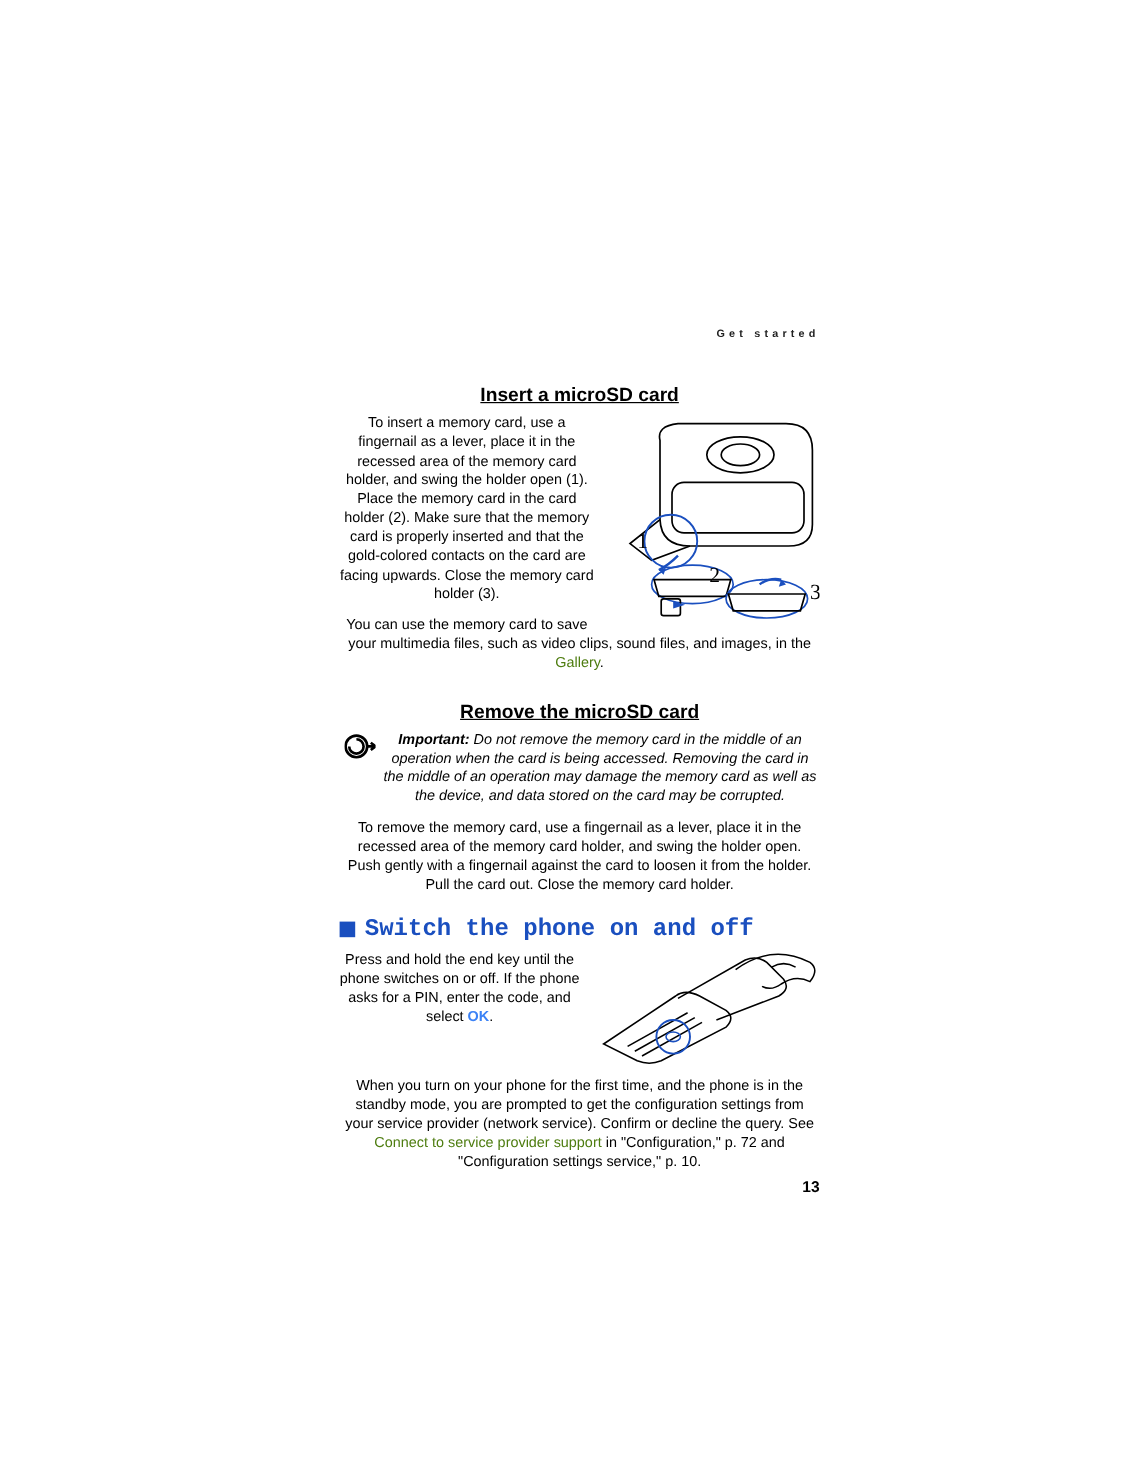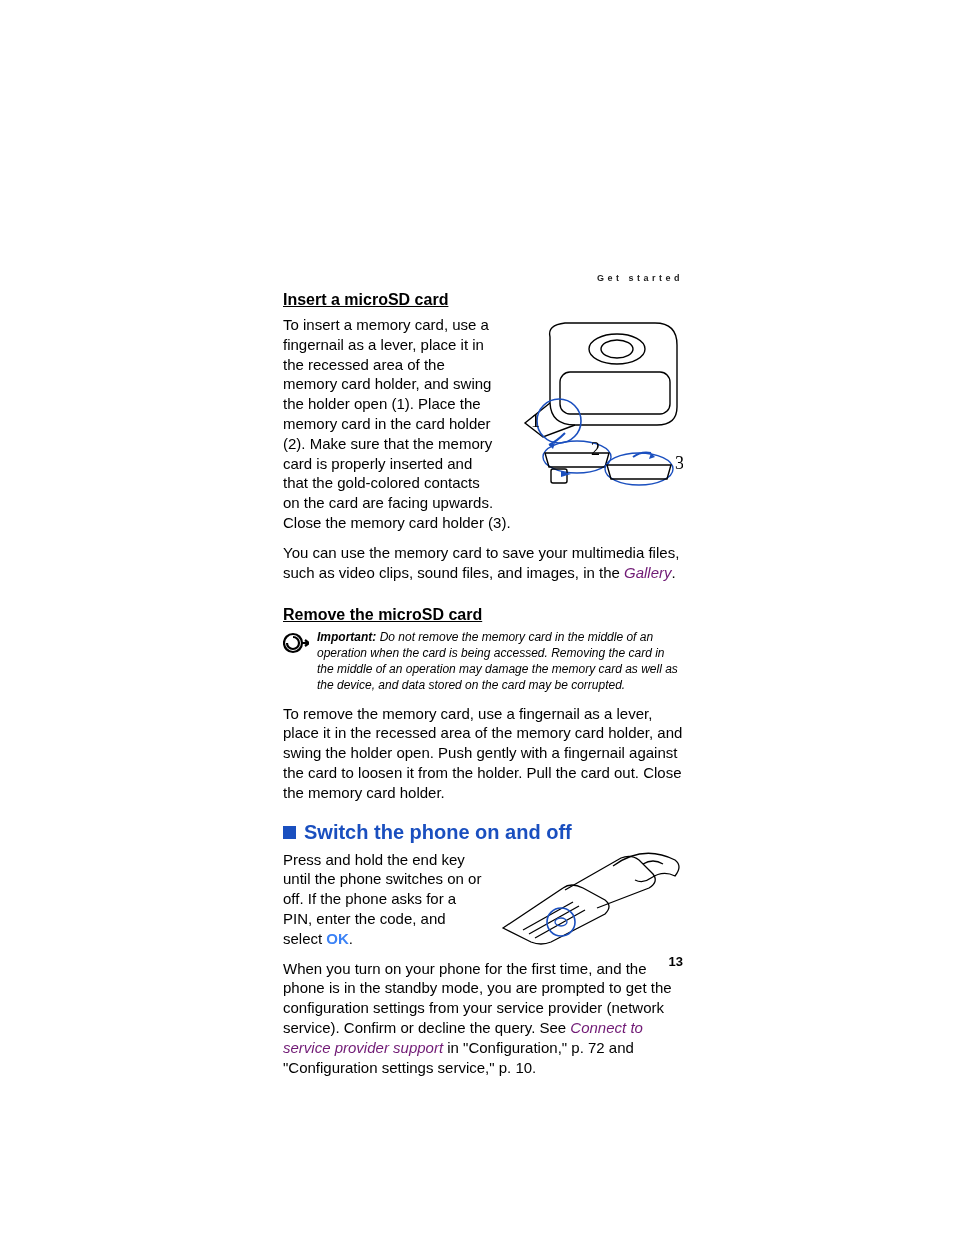--- a/index.html
+++ b/index.html
@@ -1,31 +1,31 @@
 <!DOCTYPE html>
 <html><head>
 <meta charset="utf-8">
 <style>
   html,body{margin:0;padding:0;background:#fff;color:#000;}
-  .page{width:826px;height:1235px;position:relative;font-family:Verdana,Geneva,sans-serif;}
+  .page{width:826px;height:1235px;position:relative;font-family:Verdana,Geneva,sans-serif;text-align:center;}
   .content{position:absolute;left:283px;top:275px;width:400px;}
   .running-head{position:absolute;right:0;top:-2px;font-size:9px;letter-spacing:3.5px;font-weight:700;color:#222;}
   .h-sub{font-family:"Trebuchet MS",Tahoma,sans-serif;font-weight:700;font-size:16px;text-decoration:underline;margin:0 0 6px 0;letter-spacing:0;}
-  .h-sub.first{margin-top:16px;}
+  .h-sub.first{margin-top:46px;}
   .float-fig{float:right;margin:2px 0 4px 10px;}
-  .body{font-size:15px;line-height:1.32;margin:0 0 10px 0;}
-  .body .link{color:#701a75;font-style:italic;}
+  .body{font-size:12px;line-height:1.32;margin:0 0 10px 0;}
+  .body .link{color:#4d7c0f;}
   .body .ok{color:#3b82f6;font-weight:700;}
   .important-row{display:flex;margin:4px 0 10px 0;font-style:italic;}
   .imp-icon{flex:0 0 34px;padding-top:2px;}
   .imp-text{flex:1;font-size:12px;line-height:1.32;}
-  .section-title{font-family:Liberation Sans, sans-serif;color:#1a4fbf;font-size:20px;font-weight:700;margin:18px 0 6px 0;display:flex;align-items:center;}
+  .section-title{font-family:Liberation Mono, monospace;color:#1a4fbf;font-size:20px;font-weight:700;margin:18px 0 6px 0;display:flex;align-items:center;}
   .section-title .sq{width:13px;height:13px;background:#1a4fbf;margin-right:8px;display:inline-block;}
   .clear{clear:both;}
-  .page-num{position:absolute;top:679px;right:0;font-weight:700;font-size:13px;}
+  .page-num{position:absolute;top:706px;right:0;font-weight:700;font-size:13px;}
 </style>
 </head>
 <body>
 
 <div class="page">
   <div class="content">
 
     <div class="running-head">Get started</div>
 
     <h3 class="h-sub first">Insert a microSD card</h3>

